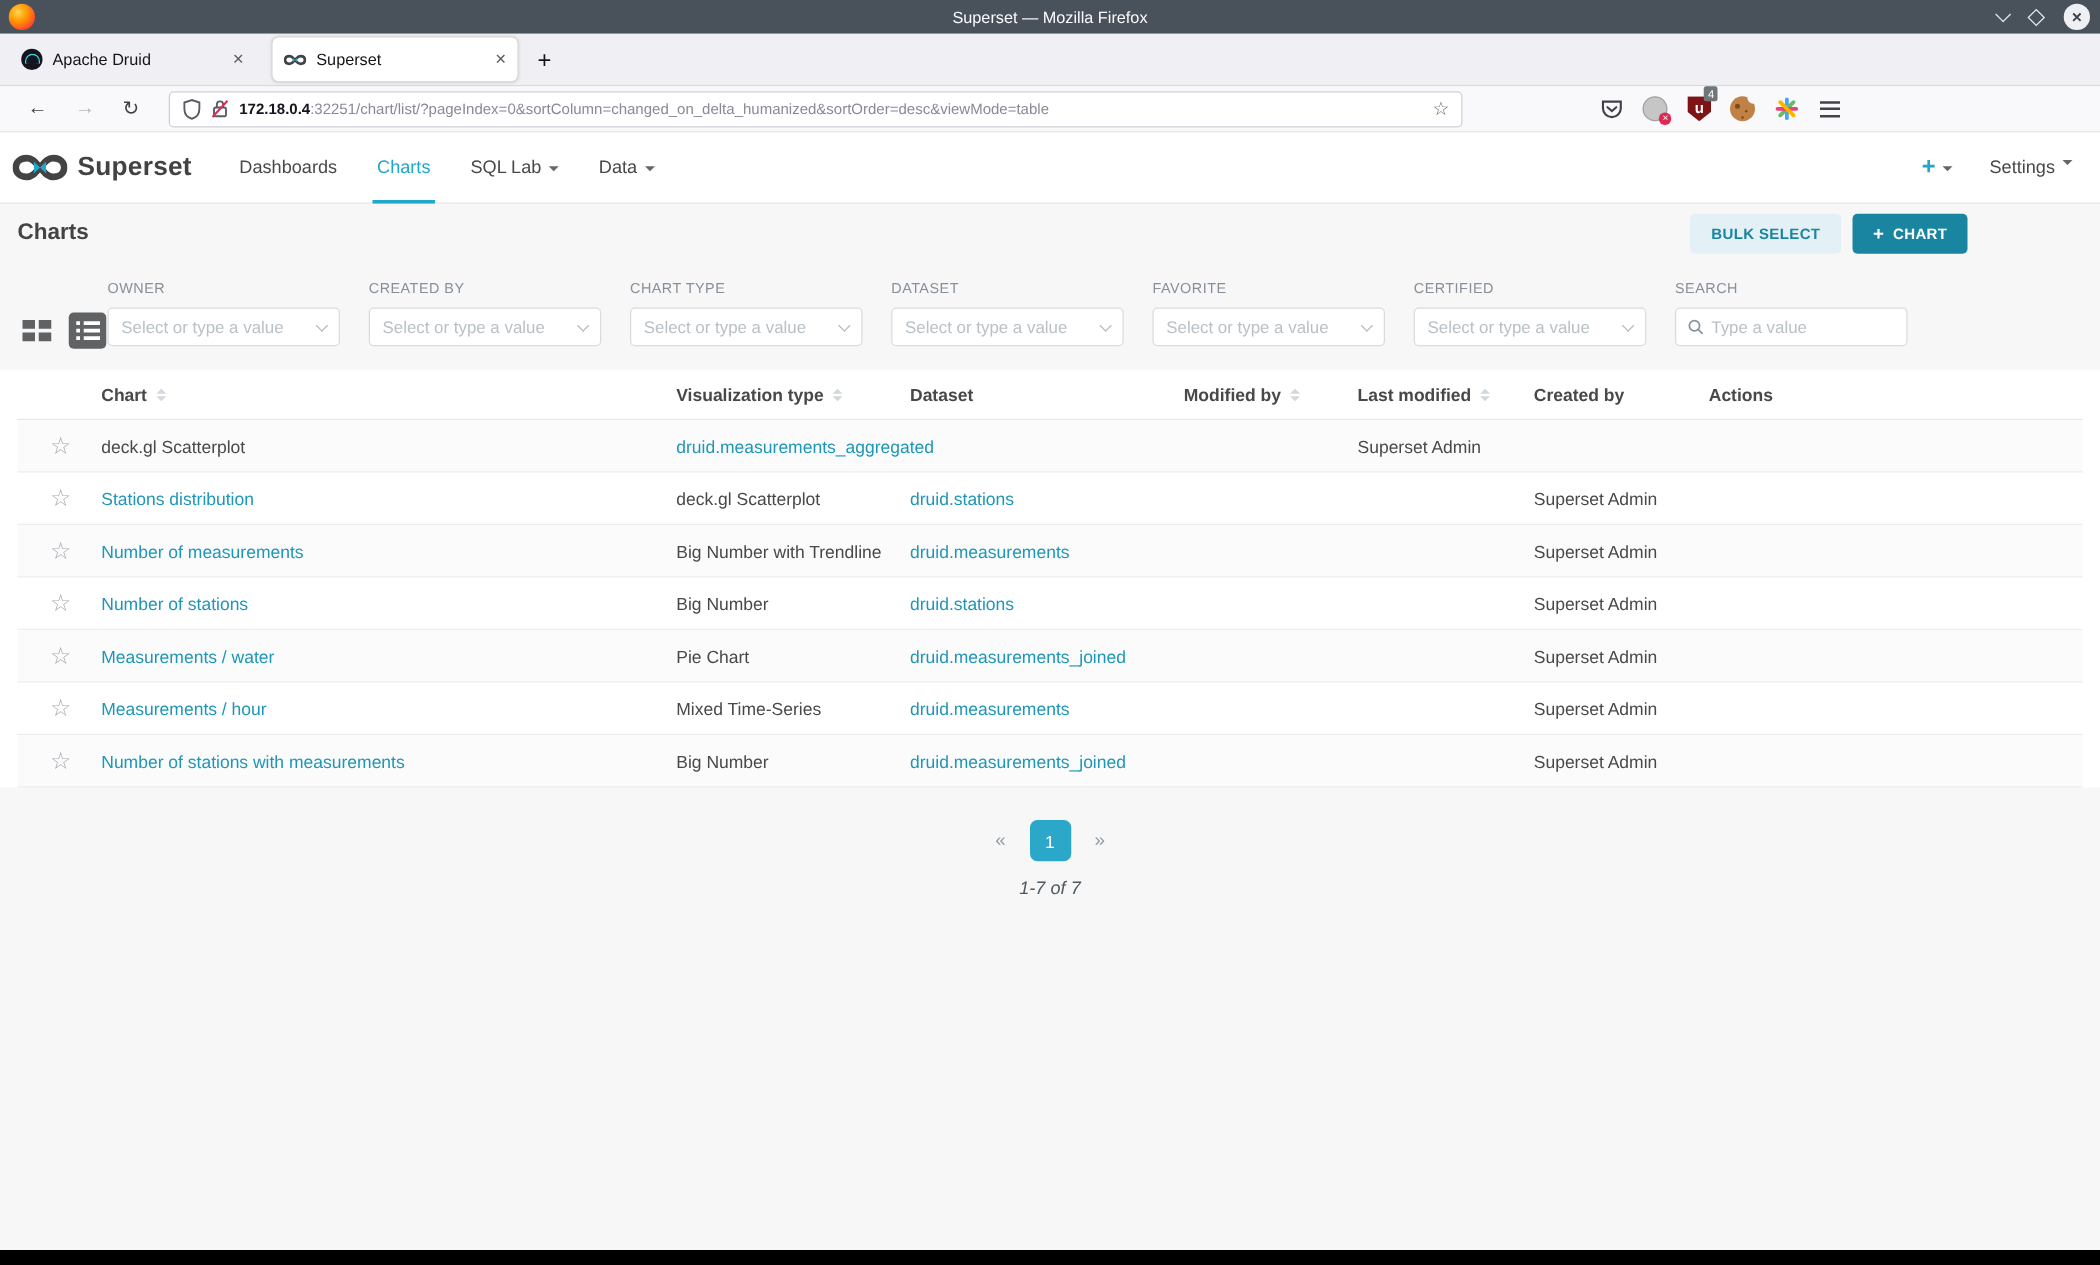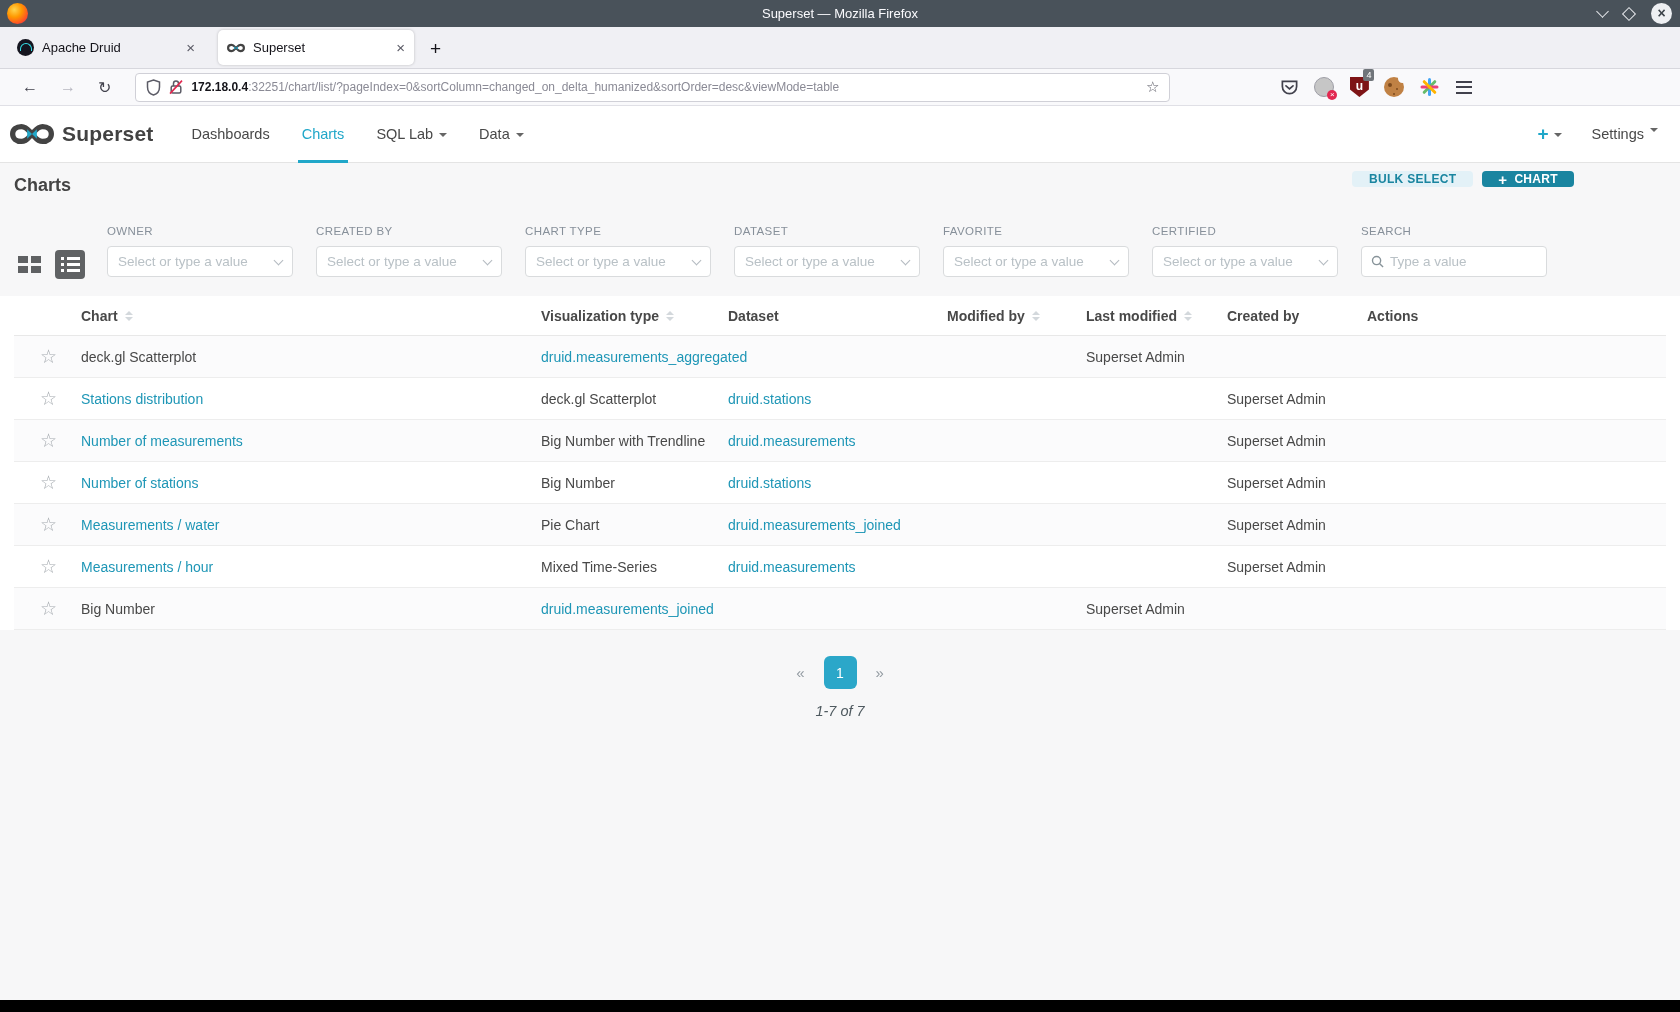--- a/index.html
+++ b/index.html
@@ -81,36 +81,36 @@
   .caret { width:0; height:0; border-left:4px solid transparent; border-right:4px solid transparent;
            border-top:4.5px solid #666; margin-top:2px; }
   .navbar-right { margin-left:auto; display:flex; align-items:center; gap:30px; margin-right:22px; }
   .plus-menu { display:flex; align-items:center; gap:5px; color:#20a7c9; font-size:19px; font-weight:bold; }
   .settings-menu { display:flex; align-items:flex-start; gap:6px; font-size:14.5px; color:#484848; }
 
   
   .content { position:absolute; left:0; top:163px; width:1680px; height:837px; background:#f7f7f8; }
   .page-title { position:absolute; left:14px; top:12px; font-size:18px; font-weight:bold; color:#444; }
   .header-actions { position:absolute; left:1352px; top:8px; display:flex; gap:9px; }
-  .btn { height:16px; border:none; border-radius:4px; font-family:inherit; font-size:12px; font-weight:bold;
+  .btn { height:32px; border:none; border-radius:4px; font-family:inherit; font-size:12px; font-weight:bold;
          letter-spacing:.3px; display:flex; align-items:center; }
   .btn-bulk { background:#e3f1f7; color:#1a85a0; padding:0 17px; }
   .btn-chart { background:#1a85a0; color:#ffffff; padding:0 16px; gap:7px; }
   .btn-chart .plus { font-size:15px; font-weight:bold; }
 
   
   .view-toggle { position:absolute; left:18px; top:87px; display:flex; align-items:center; gap:14px; }
   .icon-grid { display:grid; grid-template-columns:10px 10px; grid-template-rows:7px 7px; gap:3px; }
   .icon-grid i { background:#5f6163; }
   .icon-list { width:30px; height:29px; background:#606264; border-radius:4px; display:flex; flex-direction:column;
                justify-content:center; gap:3px; padding-left:6px; }
   .icon-list span { display:flex; gap:3px; align-items:center; }
   .icon-list i.dot { width:3px; height:3px; background:#fff; }
   .icon-list i.bar { width:13px; height:3px; background:#fff; }
-  .filters { position:absolute; left:107px; top:62px; display:flex; }
+  .filters { position:absolute; left:86px; top:62px; display:flex; }
   .filter { width:209px; }
   .filter-label { font-size:11.5px; color:#87909a; letter-spacing:.4px; margin-bottom:9px; }
   .select { width:186px; height:31px; background:#fff; border:1px solid #d9dbdd; border-radius:4px;
             display:flex; align-items:center; padding:0 10px; }
   .select .ph { font-size:13.5px; color:#b9c1c6; flex:1; }
   .sel-chev { width:7px; height:7px; border-right:1.5px solid #b3bac0; border-bottom:1.5px solid #b3bac0;
               transform:rotate(45deg); margin-top:-3px; }
   .search-box { width:186px; height:31px; background:#fff; border:1px solid #d9dbdd; border-radius:4px;
                 display:flex; align-items:center; padding:0 9px; gap:6px; }
   .search-box input { border:none; outline:none; flex:1; font-family:inherit; font-size:13.5px; color:#484848;
@@ -456,20 +456,21 @@
       <a class="cell-link">Measurements / hour</a>
       <span>Mixed Time-Series</span>
       <a class="cell-link">druid.measurements</a>
       <span></span>
       <span></span>
       <span>Superset Admin</span>
       <span></span>
     </div>
     <div class="trow">
       <span class="fav-star">☆</span>
+      <a class="cell-link">Number of stations with measurements</a>
       <span>Big Number</span>
       <a class="cell-link">druid.measurements_joined</a>
       <span></span>
       <span></span>
       <span>Superset Admin</span>
       <span></span>
     </div>
   </div>
 
   <div class="pagination">

